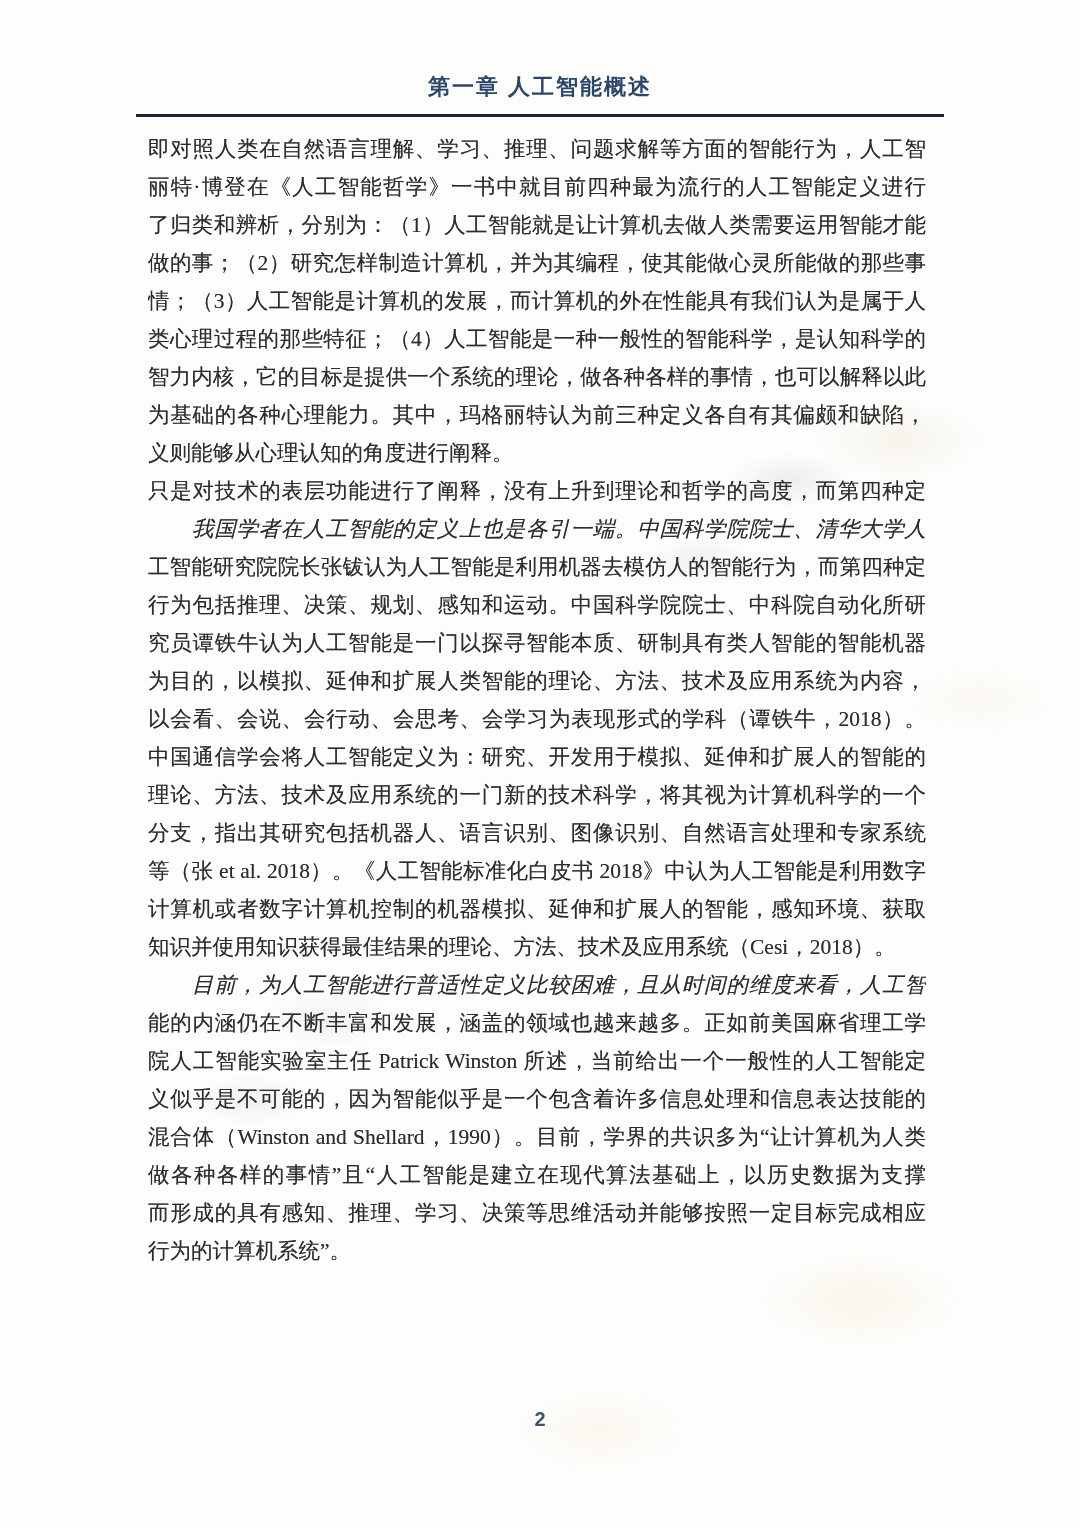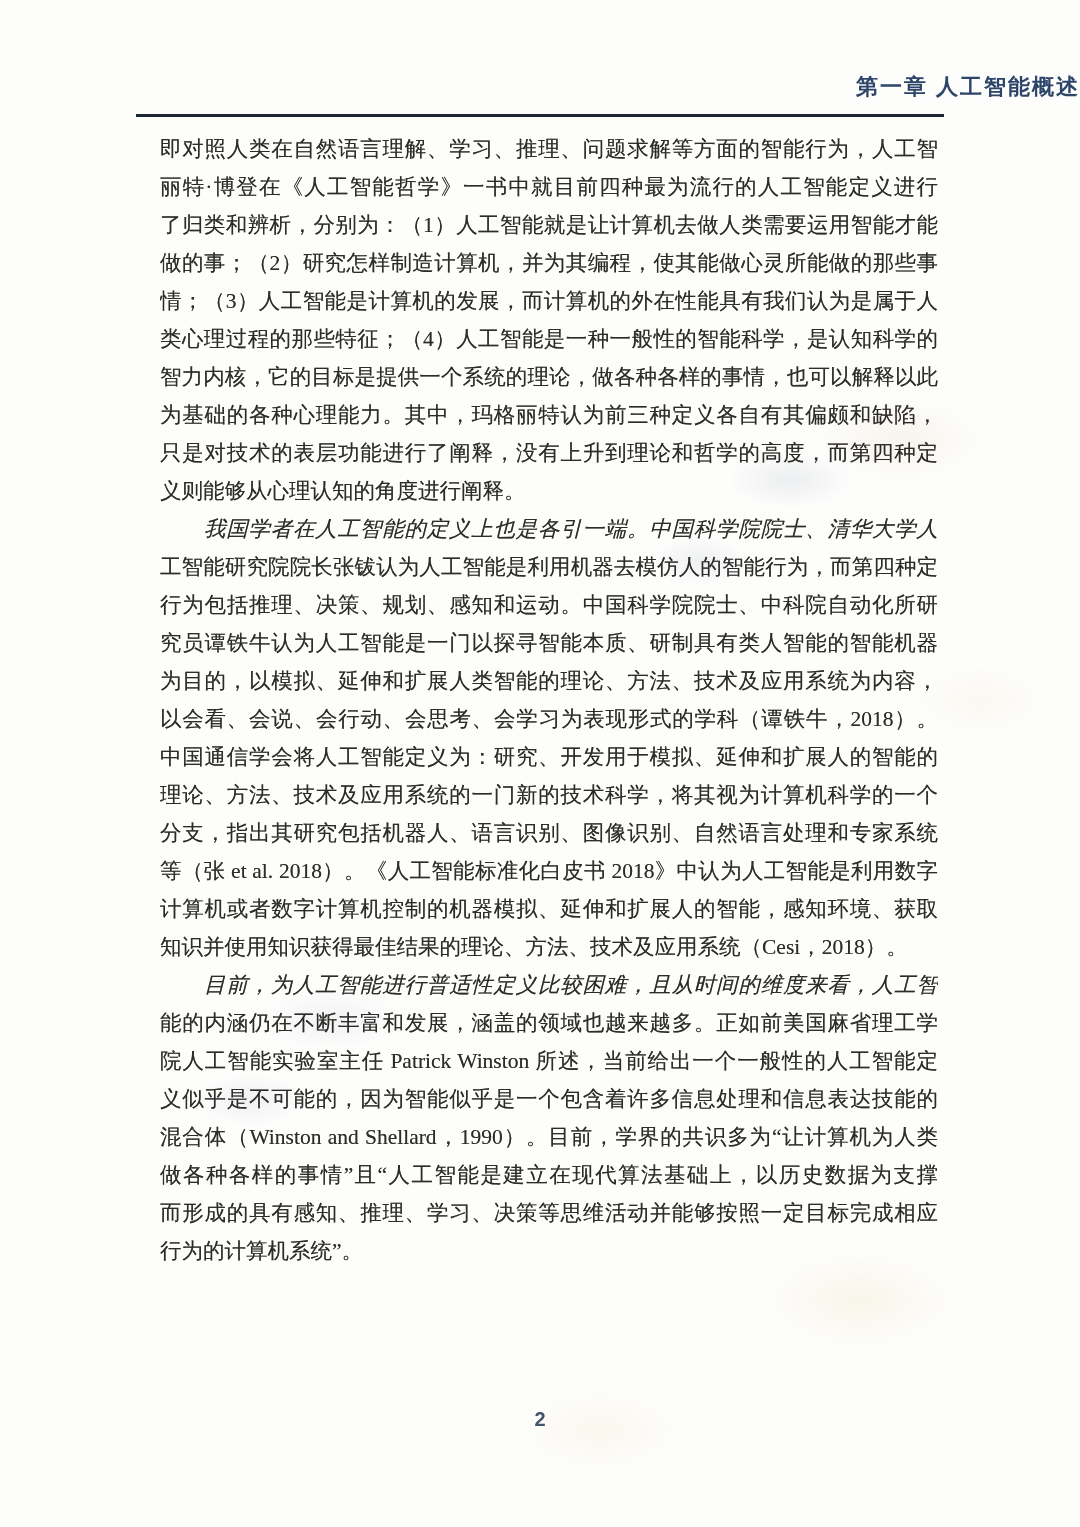--- a/index.html
+++ b/index.html
@@ -21,36 +21,36 @@
       radial-gradient(100px 45px at 330px 1020px, rgba(150,158,172,0.11), transparent 70%),
       radial-gradient(120px 60px at 900px 440px, rgba(210,190,140,0.14), transparent 70%),
       radial-gradient(140px 70px at 860px 1300px, rgba(230,210,150,0.18), transparent 70%),
       radial-gradient(120px 60px at 600px 1430px, rgba(235,215,160,0.15), transparent 70%),
       radial-gradient(100px 50px at 980px 700px, rgba(230,212,160,0.12), transparent 70%);
     filter: blur(2px);
   }
   .header-title {
     position: absolute;
     top: 72px; left: 0; right: 0;
-    text-align: right;
+    text-align: center;
     font-family: "Liberation Sans", sans-serif;
     font-weight: bold;
     font-size: 22px;
     letter-spacing: 2px;
     color: var(--header-text, #2d4568);
   }
   .header-rule {
     position: absolute;
     top: 114px; left: 136px;
     width: 808px; height: 3px;
     background: var(--header-rule, #1d2733);
   }
   .body-text {
     position: absolute;
-    top: 130px; left: 160px;
+    top: 130px; left: 148px;
     width: 778px;
     color: var(--body-text, #2e2c29);
   }
   .line {
     font-size: 21.5px;
     line-height: 38px;
     height: 38px;
     overflow: hidden;
     text-align: justify;
     text-align-last: justify;
@@ -79,22 +79,22 @@
 
 <div class="body-text">
     <div class="line">即对照人类在自然语言理解、学习、推理、问题求解等方面的智能行为，人工智</div>
     <div class="line">丽特·博登在《人工智能哲学》一书中就目前四种最为流行的人工智能定义进行</div>
     <div class="line">了归类和辨析，分别为：（1）人工智能就是让计算机去做人类需要运用智能才能</div>
     <div class="line">做的事；（2）研究怎样制造计算机，并为其编程，使其能做心灵所能做的那些事</div>
     <div class="line">情；（3）人工智能是计算机的发展，而计算机的外在性能具有我们认为是属于人</div>
     <div class="line">类心理过程的那些特征；（4）人工智能是一种一般性的智能科学，是认知科学的</div>
     <div class="line">智力内核，它的目标是提供一个系统的理论，做各种各样的事情，也可以解释以此</div>
     <div class="line">为基础的各种心理能力。其中，玛格丽特认为前三种定义各自有其偏颇和缺陷，</div>
+    <div class="line end">义则能够从心理认知的角度进行阐释。</div>
     <div class="line">只是对技术的表层功能进行了阐释，没有上升到理论和哲学的高度，而第四种定</div>
-    <div class="line end">义则能够从心理认知的角度进行阐释。</div>
     <div class="line indent">我国学者在人工智能的定义上也是各引一端。中国科学院院士、清华大学人</div>
     <div class="line">工智能研究院院长张钹认为人工智能是利用机器去模仿人的智能行为，而第四种定</div>
     <div class="line">行为包括推理、决策、规划、感知和运动。中国科学院院士、中科院自动化所研</div>
     <div class="line">究员谭铁牛认为人工智能是一门以探寻智能本质、研制具有类人智能的智能机器</div>
     <div class="line">为目的，以模拟、延伸和扩展人类智能的理论、方法、技术及应用系统为内容，</div>
     <div class="line">以会看、会说、会行动、会思考、会学习为表现形式的学科（谭铁牛，2018）。</div>
     <div class="line">中国通信学会将人工智能定义为：研究、开发用于模拟、延伸和扩展人的智能的</div>
     <div class="line">理论、方法、技术及应用系统的一门新的技术科学，将其视为计算机科学的一个</div>
     <div class="line">分支，指出其研究包括机器人、语言识别、图像识别、自然语言处理和专家系统</div>
     <div class="line">等（张  et al. 2018）。《人工智能标准化白皮书 2018》中认为人工智能是利用数字</div>

